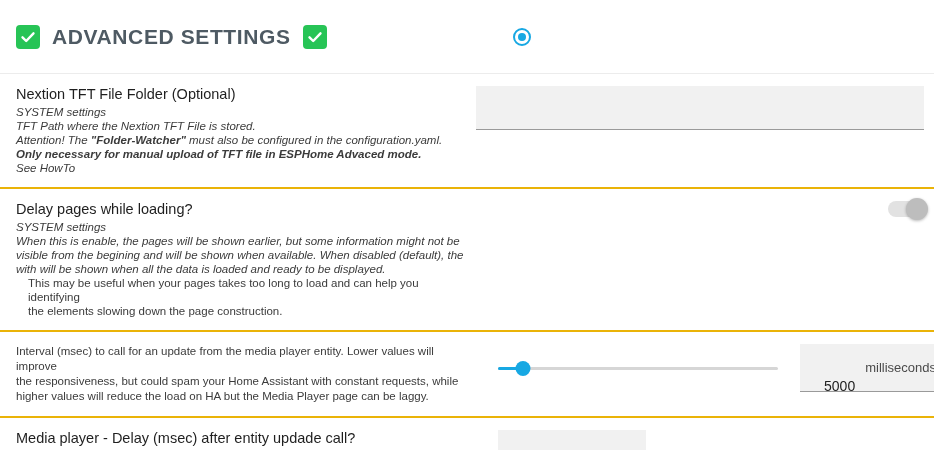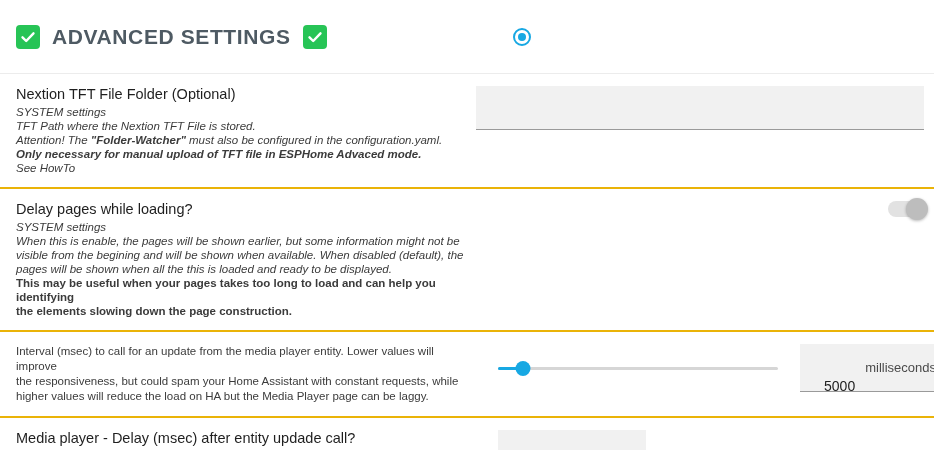--- a/index.html
+++ b/index.html
@@ -100,21 +100,21 @@
     color: #1f1f1f;
     margin-bottom: 3px;
   }
   .desc {
     font-size: 11.5px;
     line-height: 14px;
     color: #3b3b3b;
   }
   .desc .ital { font-style: italic; }
   .desc .bold-ital { font-style: italic; font-weight: bold; }
-  .desc .bold { font-weight: bold; }
+  .desc .bold { font-weight: normal; margin-left: 12px; }
   .desc-plain { font-size: 11.5px; line-height: 15px; color: #3b3b3b; }
 
   
   .textfield {
     width: 448px;
     height: 44px;
     background: #f1f1f1;
     border: none;
     border-bottom: 1px solid #9a9a9a;
     outline: none;
@@ -244,21 +244,21 @@
     </div>
   </div>
 
   <div class="row">
     <div class="row-left">
       <div class="field-title">Delay pages while loading?</div>
       <div class="desc">
         <div class="ital">SYSTEM settings</div>
         <div class="ital">When this is enable, the pages will be shown earlier, but some information might not be</div>
         <div class="ital">visible from the begining and will be shown when available. When disabled (default), the</div>
-        <div class="ital">pages will be shown when all the this is loaded and ready to be displayed.</div>
+        <div class="ital">with will be shown when all the data is loaded and ready to be displayed.</div>
         <div class="bold">This may be useful when your pages takes too long to load and can help you identifying</div>
         <div class="bold">the elements slowing down the page construction.</div>
       </div>
     </div>
     <div class="row-right">
       <div class="toggle">
         <span class="knob"></span>
       </div>
     </div>
   </div>

